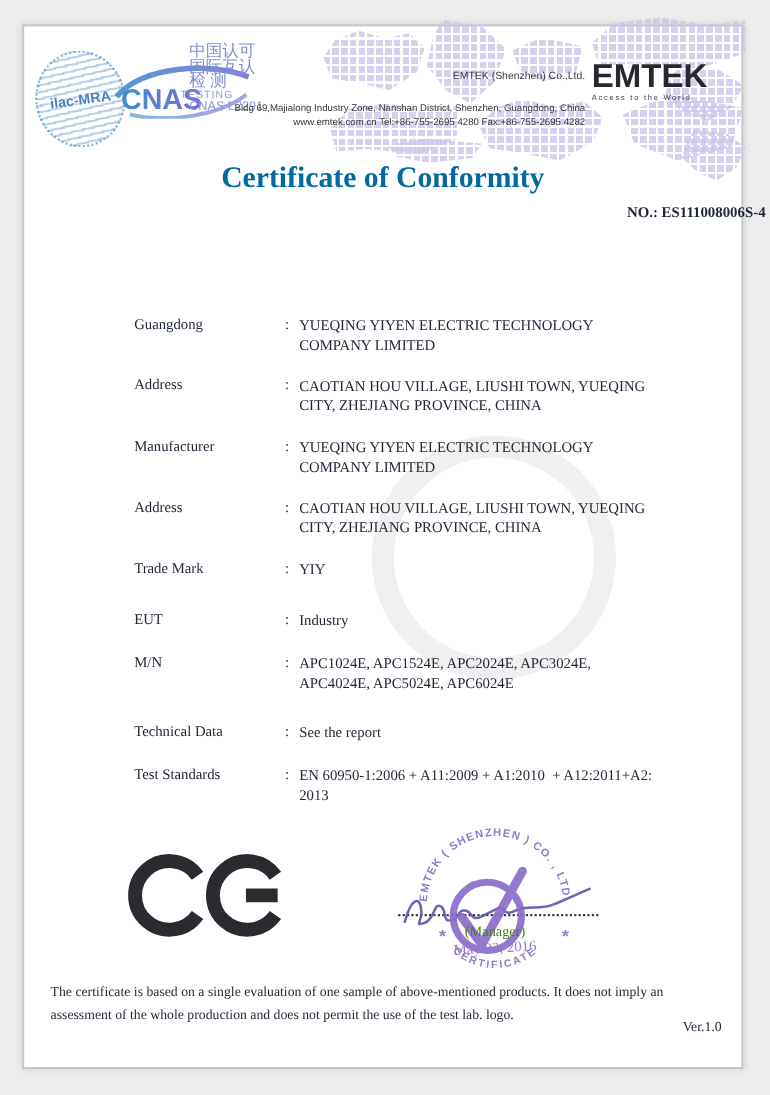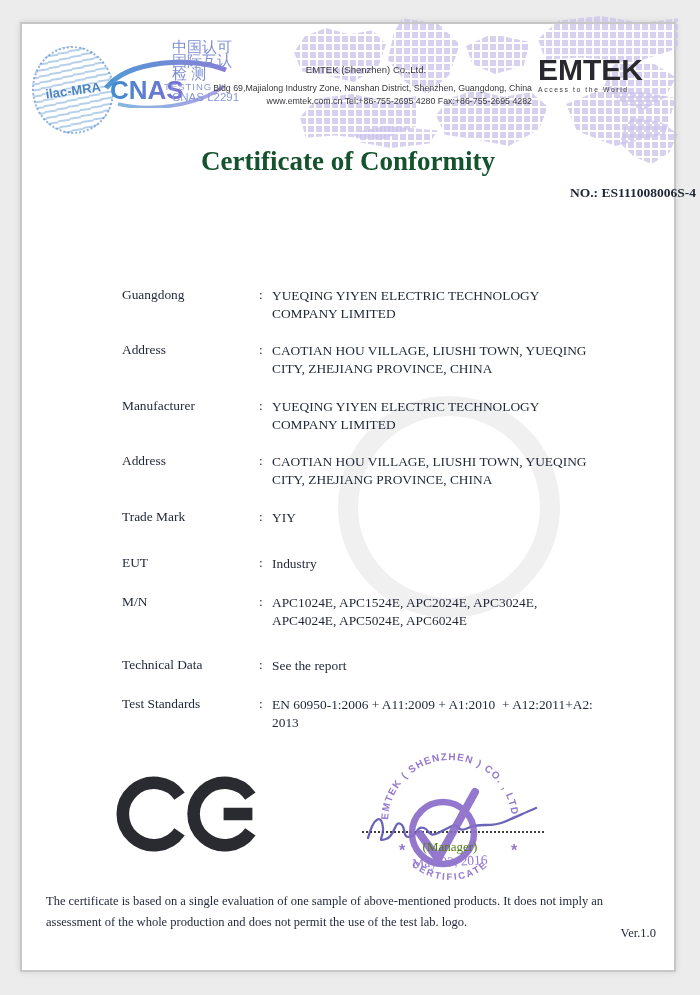--- a/index.html
+++ b/index.html
@@ -31,30 +31,30 @@
 
   .cn-block{position:absolute;left:172px;top:40px;font-size:15px;line-height:13.5px;color:#7e8ed6;
             font-family:"Liberation Sans",sans-serif;}
   .testing{position:absolute;left:164px;top:81px;font-size:9.5px;letter-spacing:1px;color:#8a97da;
            font-family:Liberation Sans, sans-serif;}
   .cnasno{position:absolute;left:172px;top:91px;font-size:11.5px;color:#8a97da;
           font-family:"Liberation Sans",sans-serif;}
 
   .lh-block{position:absolute;left:200px;top:64px;width:332px;text-align:right;color:#38383d;
             font-family:"Liberation Sans",sans-serif;}
-  .lh1{font-size:9.5px;margin-bottom:8px;text-align:center;}
+  .lh1{font-size:9.5px;margin-bottom:18px;}
   .lh2,.lh3{font-size:8.8px;margin-bottom:3px;}
 
   .emtek{position:absolute;left:538px;top:54px;width:126px;text-align:left;
          font-family:"Liberation Sans",sans-serif;color:#28282e;}
   .emtek .word{font-size:30px;font-weight:bold;letter-spacing:0;line-height:32px;}
   .emtek .tag{font-size:6.8px;letter-spacing:1.6px;color:#3c3c42;margin-top:0;}
 
   .title{position:absolute;left:0;top:146px;width:696px;text-align:center;
-         font-size:27px;font-weight:bold;color:#14532d;}
+         font-size:27px;font-weight:bold;color:#0369a1;}
   .certno{position:absolute;left:0;top:185px;width:696px;text-align:right;
           font-size:13.5px;font-weight:bold;}
   .intro{position:absolute;left:60px;top:219px;width:626px;font-size:12.6px;line-height:20.5px;
          letter-spacing:-0.05px;}
 
   .frow{position:absolute;left:0;width:100%;height:0;}
   .flabel{position:absolute;left:122px;top:0;font-size:13.4px;}
   .fcolon{position:absolute;left:259px;top:0;font-size:13.4px;}
   .fvalue{position:absolute;left:272px;top:0;width:380px;font-size:13.4px;line-height:18px;white-space:pre;}
 

